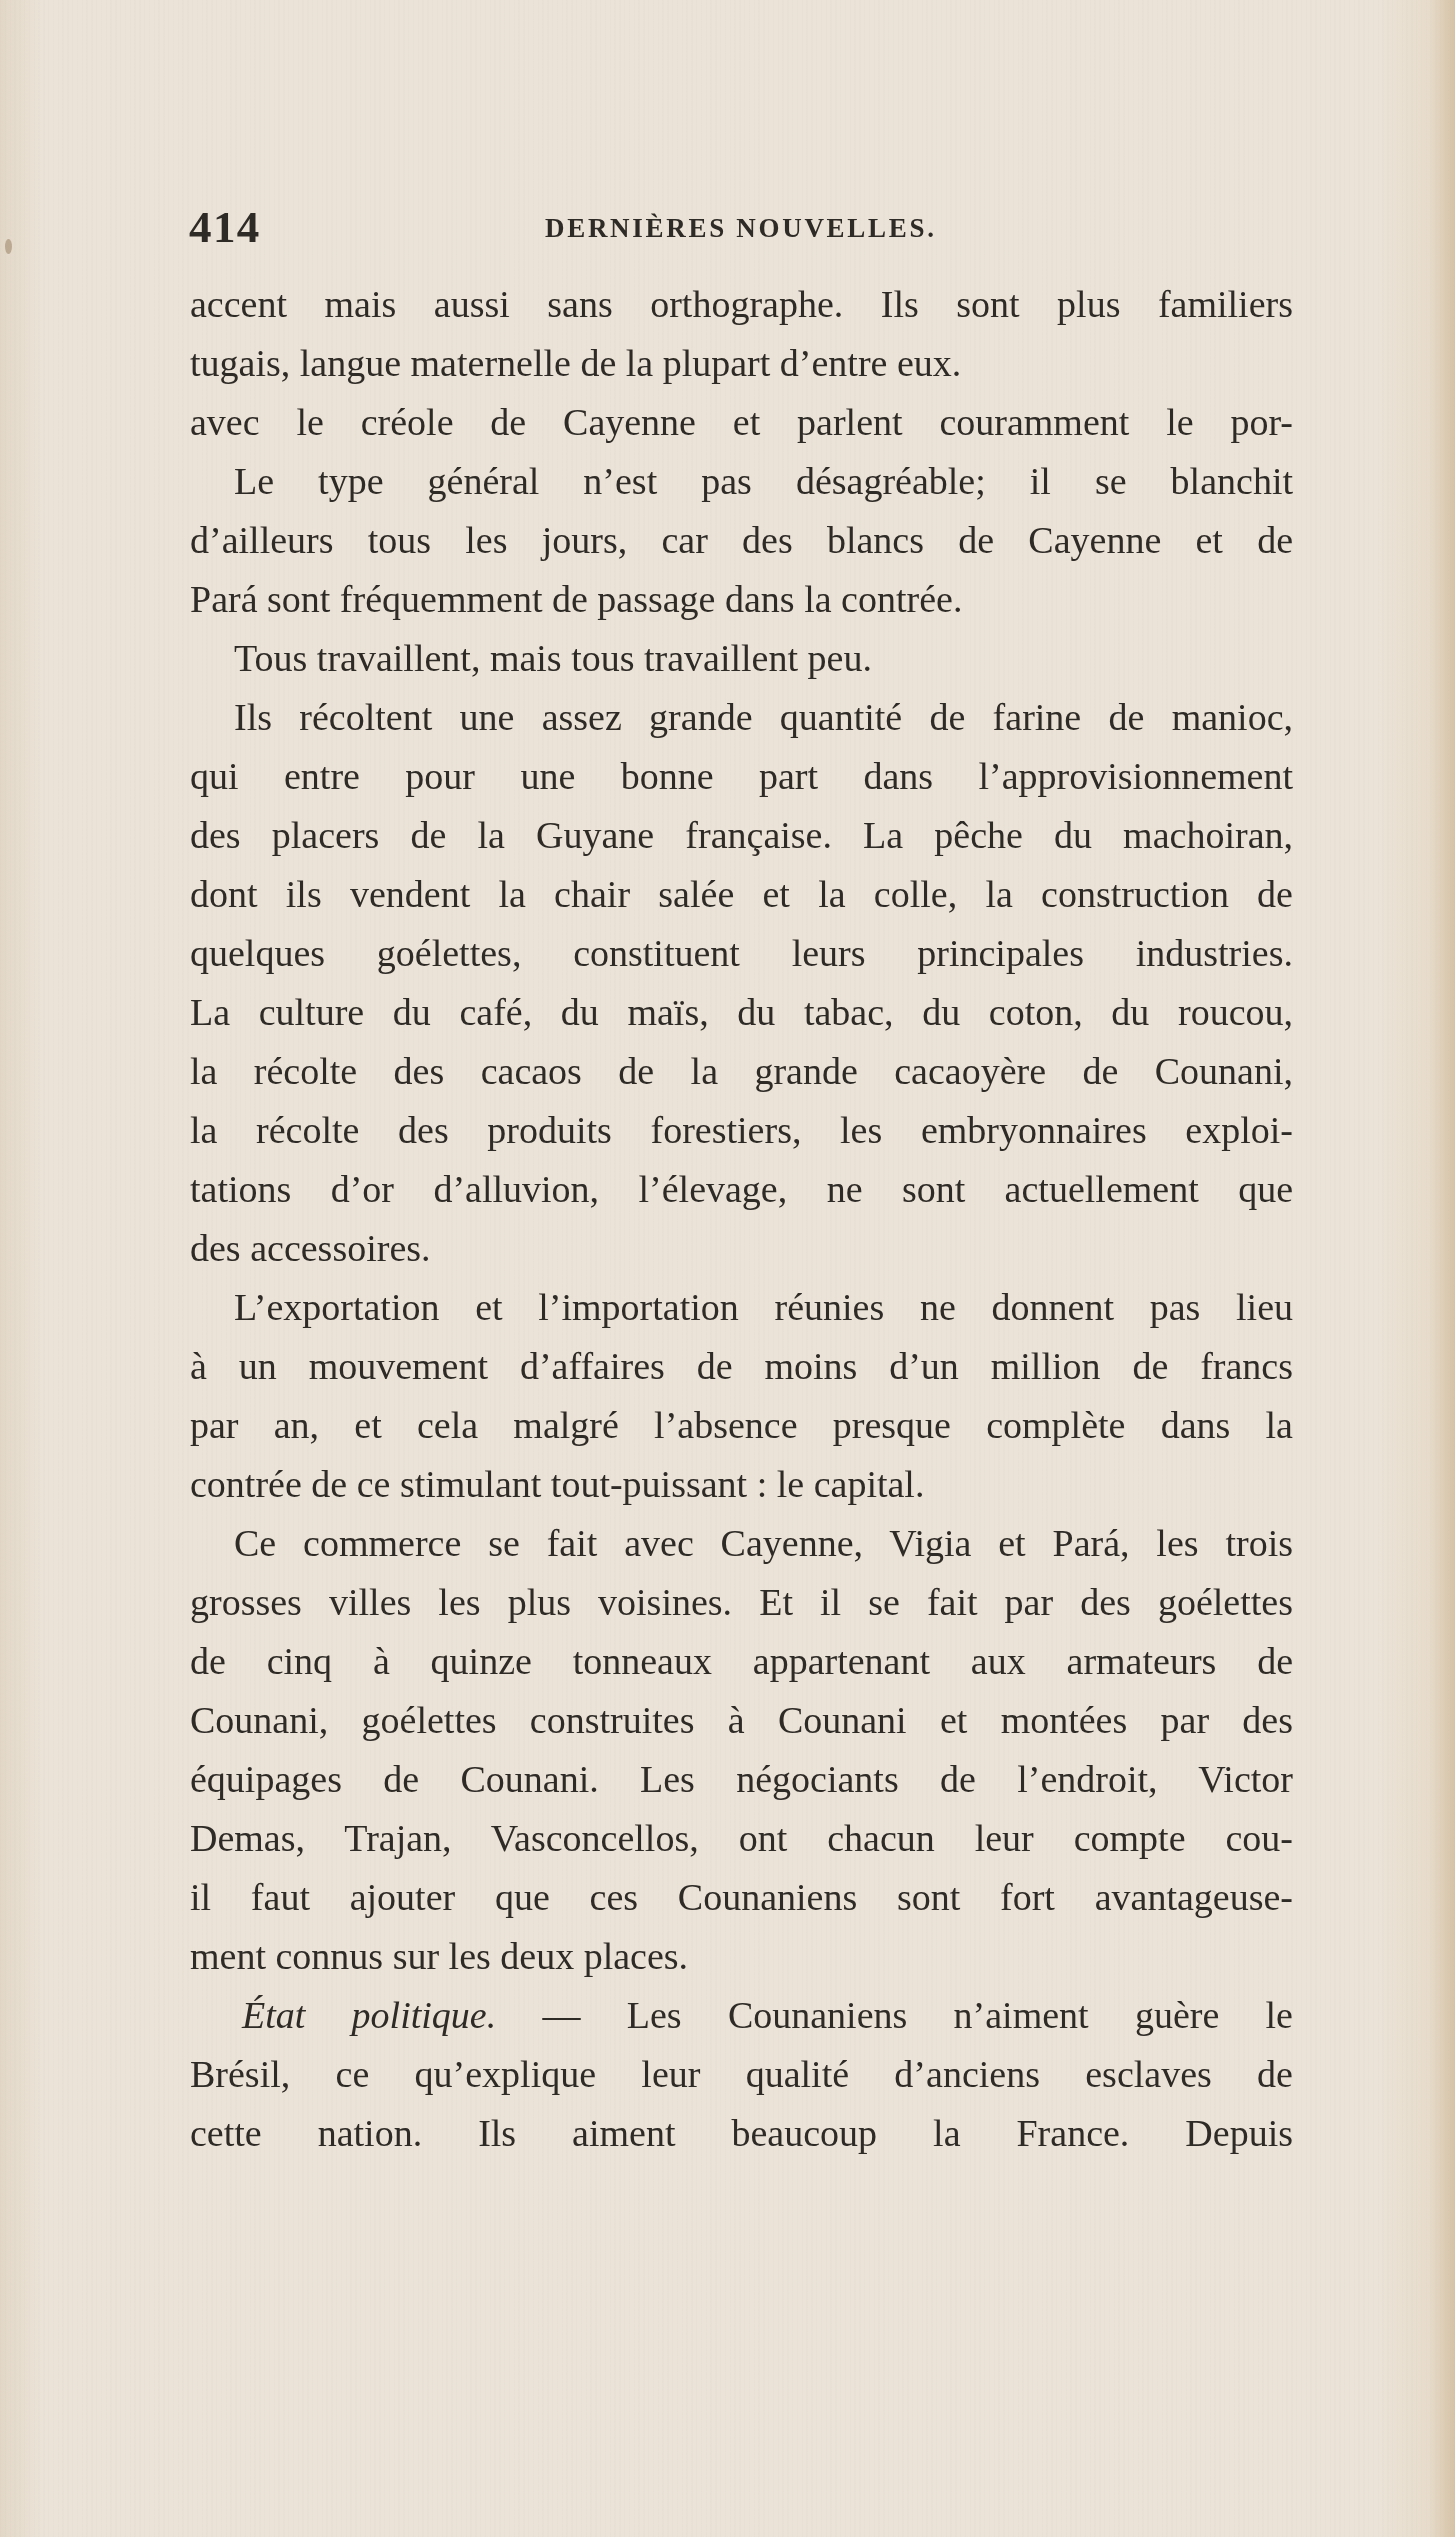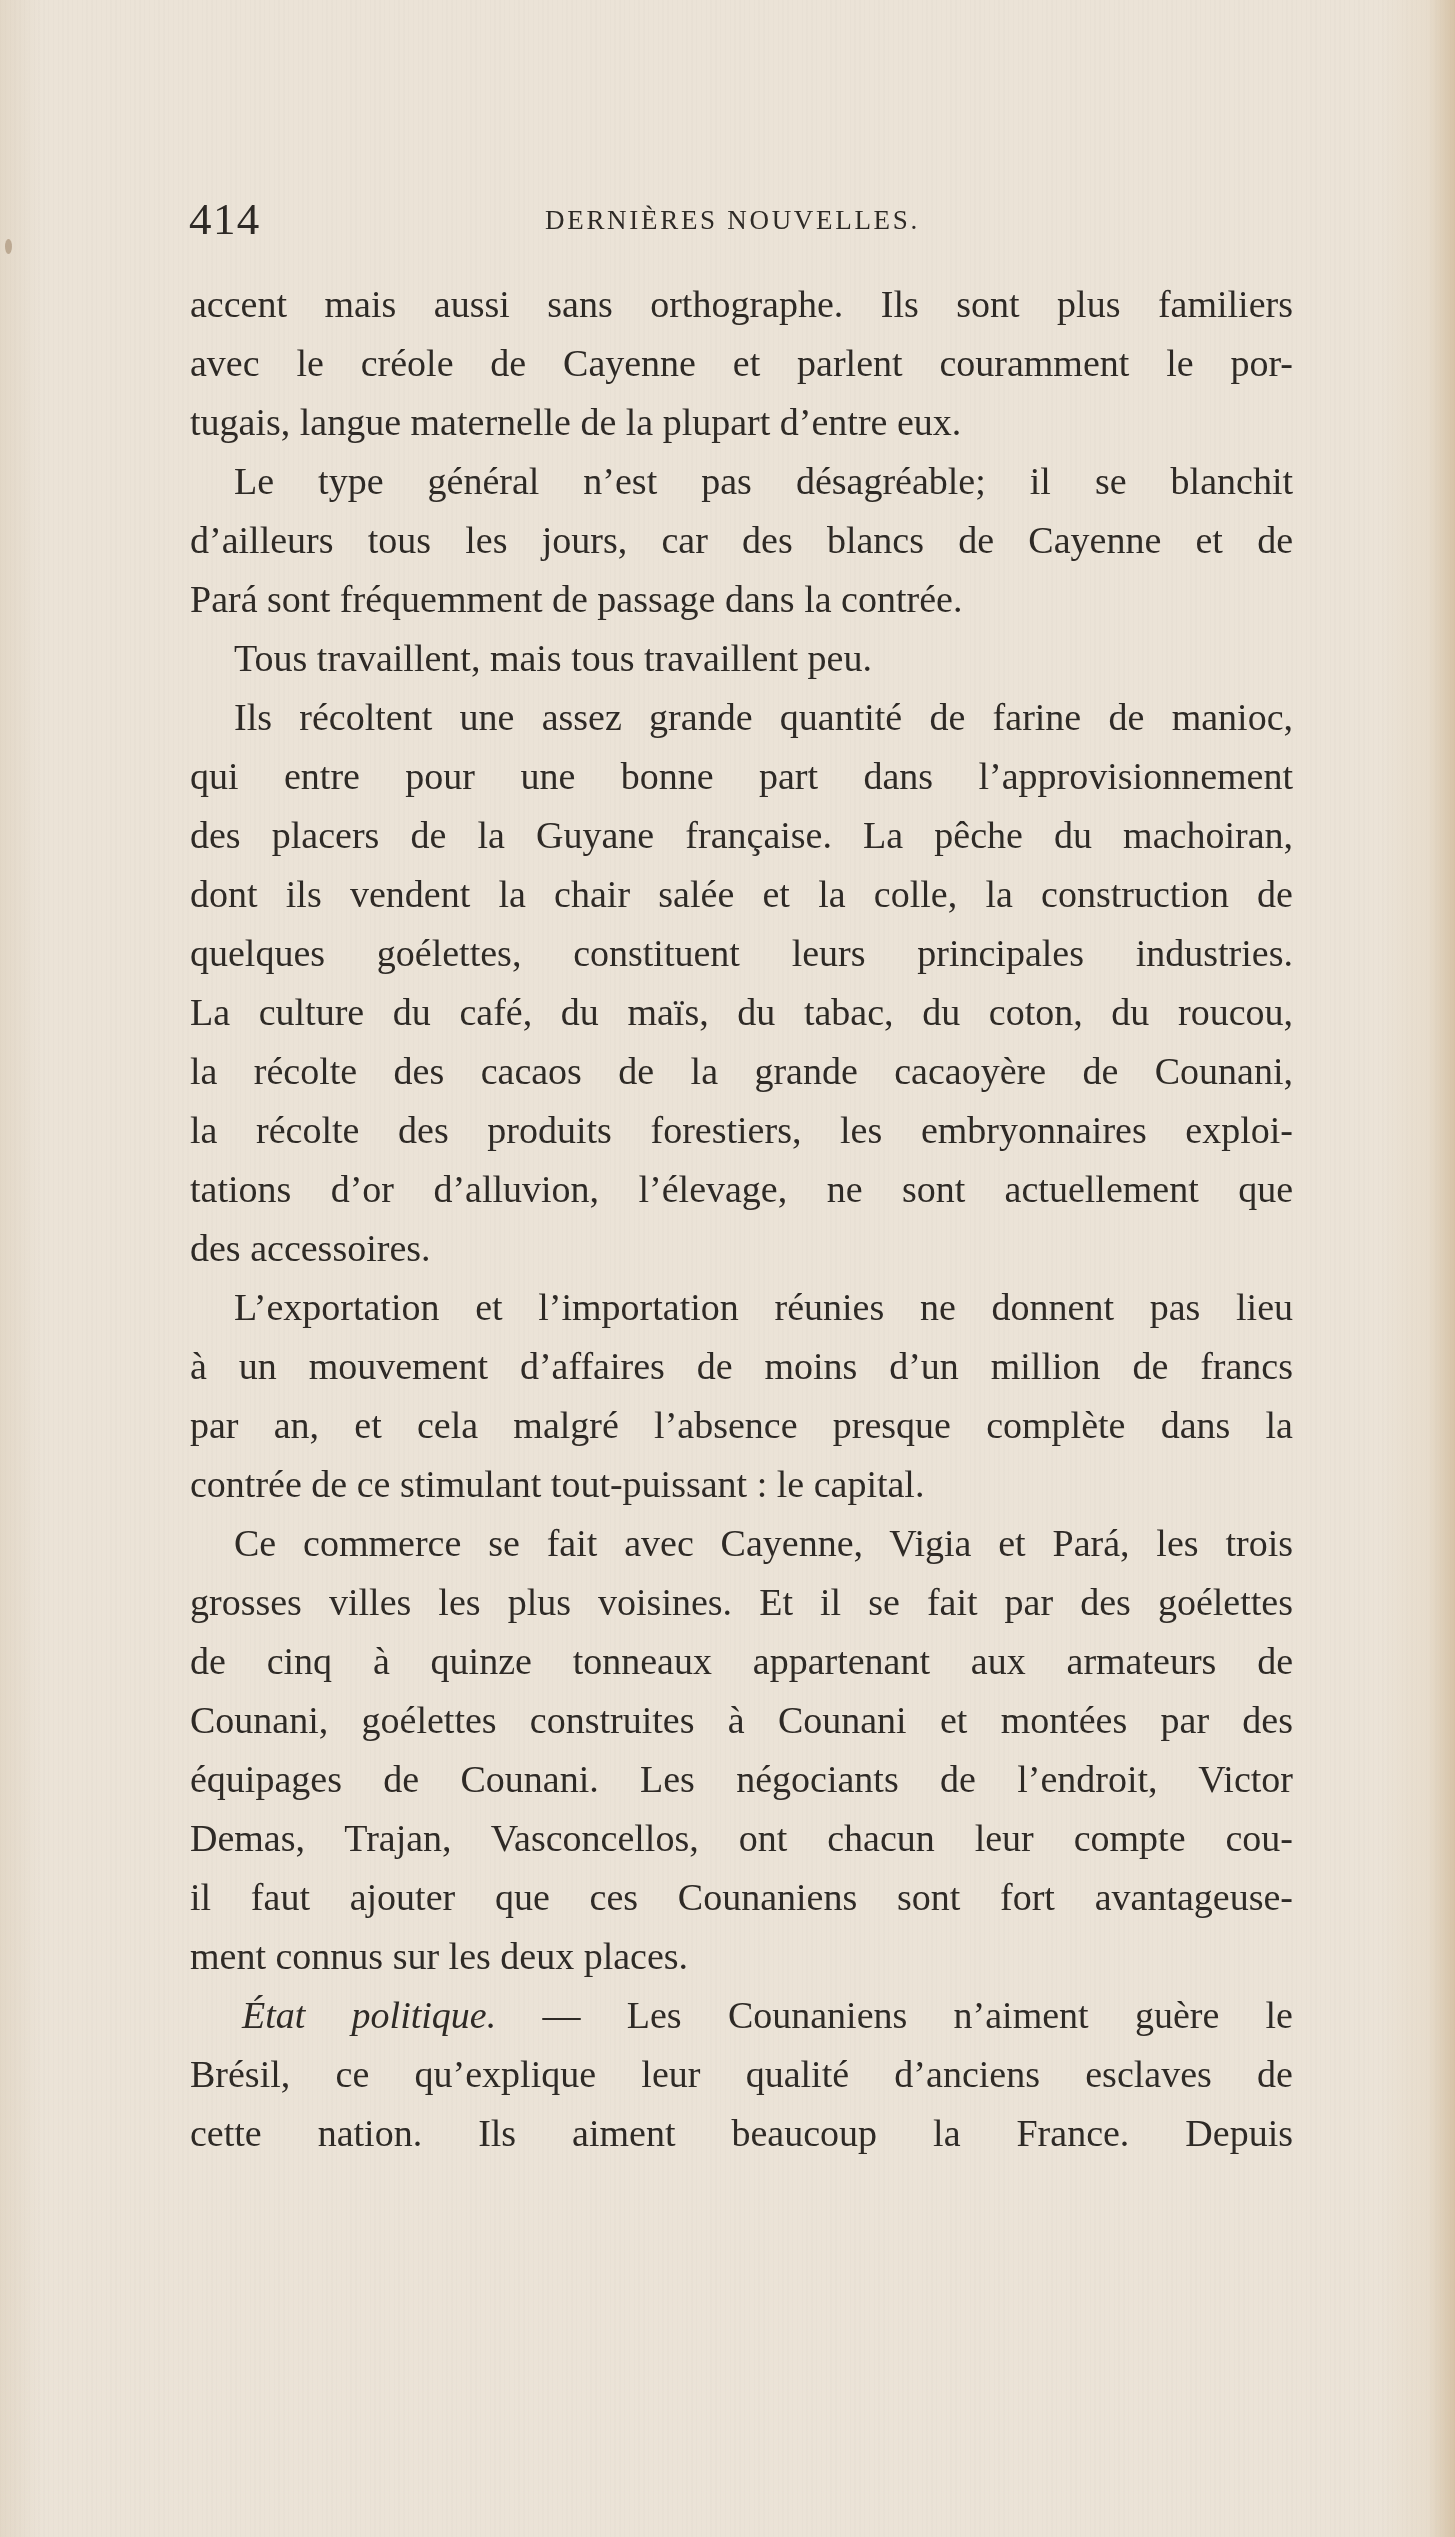--- a/index.html
+++ b/index.html
@@ -19,24 +19,25 @@
       position: absolute;
       inset: 0;
       background:
         linear-gradient(to right, rgba(200,180,150,0.25) 0px, rgba(255,255,255,0) 41px),
         linear-gradient(to left, rgba(196,168,128,0.55) 0px, rgba(220,200,170,0.25) 27px, rgba(255,255,255,0) 75px),
         repeating-linear-gradient(90deg, rgba(0,0,0,0.012) 0px, rgba(0,0,0,0.012) 1.4px, rgba(255,255,255,0) 1.4px, rgba(255,255,255,0) 4.8px),
         #ebe3d7;
     }
     .running-head {
       position: absolute;
-      top: 192px;
+      top: 200px;
       left: 189px;
       width: 1102px;
       height: 54px;
+      font-weight: bold;
     }
     .page-number {
       position: absolute;
       left: 0;
       top: 0;
       font-size: 45px;
       line-height: 54px;
       letter-spacing: 1.4px;
     }
     .running-title {
@@ -88,22 +89,22 @@
 <div class="paper"></div>
 <div class="blot" style="left:5.4px; top:239px; width:6.8px; height:15px;"></div>
 
 <div class="running-head">
   <span class="page-number">414</span>
   <span class="running-title">DERNIÈRES NOUVELLES.</span>
 </div>
 
 <div class="text-block" id="text-block">
     <div class="line">accent mais aussi sans orthographe. Ils sont plus familiers</div>
+    <div class="line last">tugais, langue maternelle de la plupart d’entre eux.</div>
     <div class="line">avec le créole de Cayenne et parlent couramment le por-</div>
-    <div class="line last">tugais, langue maternelle de la plupart d’entre eux.</div>
     <div class="line indent">Le type général n’est pas désagréable; il se blanchit</div>
     <div class="line">d’ailleurs tous les jours, car des blancs de Cayenne et de</div>
     <div class="line last">Pará sont fréquemment de passage dans la contrée.</div>
     <div class="line indent last">Tous travaillent, mais tous travaillent peu.</div>
     <div class="line indent">Ils récoltent une assez grande quantité de farine de manioc,</div>
     <div class="line">qui entre pour une bonne part dans l’approvisionnement</div>
     <div class="line">des placers de la Guyane française. La pêche du machoiran,</div>
     <div class="line">dont ils vendent la chair salée et la colle, la construction de</div>
     <div class="line">quelques goélettes, constituent leurs principales industries.</div>
     <div class="line">La culture du café, du maïs, du tabac, du coton, du roucou,</div>

